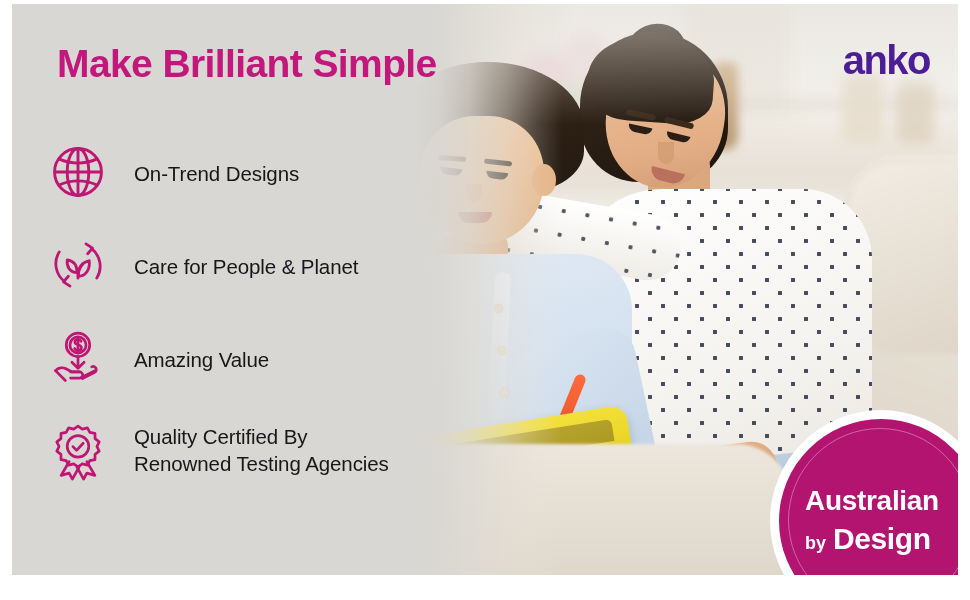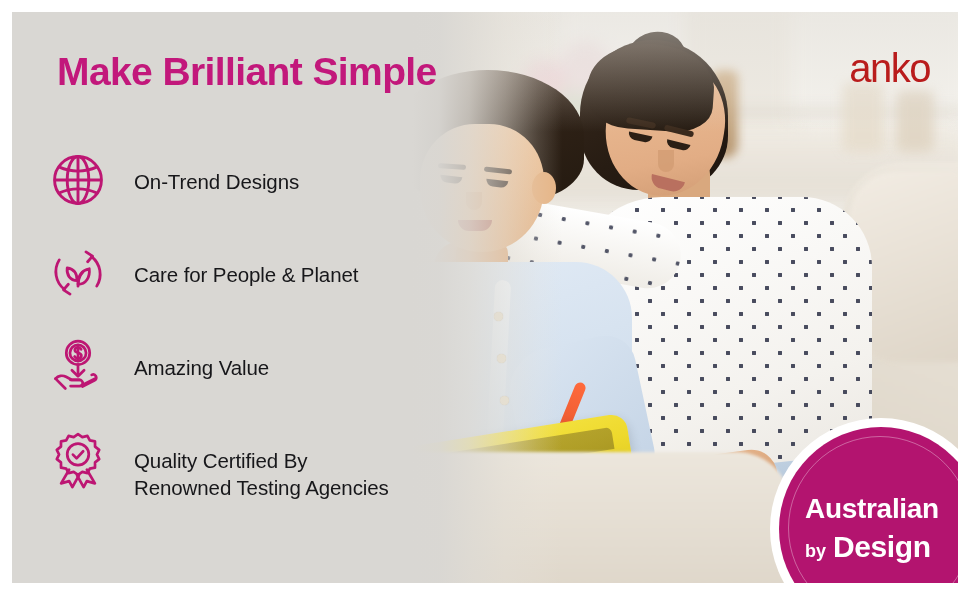--- a/index.html
+++ b/index.html
@@ -21,21 +21,21 @@
     width: 970px;
     height: 600px;
     background: #ffffff;
     overflow: hidden;
   }
 
   
   .panel {
     position: absolute;
     left: 12px;
-    top: 12px;
+    top: 4px;
     width: 946px;
     height: 571px;
     background: #d9d7d3;
     overflow: hidden;
   }
 
   
   .photo {
     position: absolute;
     left: 400px;
@@ -346,23 +346,23 @@
     color: #c2187b;
     white-space: nowrap;
   }
 
   
   .logo {
     position: absolute;
     right: 28px;
     top: 36px;
     font-size: 40px;
-    font-weight: normal;
+    font-weight: bold;
     letter-spacing: -1.5px;
-    color: #b91c1c;
+    color: #4c1d95;
     line-height: 1;
   }
 
   
   .features {
     position: absolute;
     left: 36px;
     top: 138px;
     width: 400px;
   }
@@ -382,21 +382,21 @@
   .feature .flabel {
     margin-left: 26px;
     margin-top: 18px;
     font-size: 20.5px;
     font-weight: 500;
     line-height: 27px;
     color: #17171a;
     letter-spacing: -0.1px;
     white-space: pre-line;
   }
-  .feature.f4 .flabel { margin-top: 18px; }
+  .feature.f4 .flabel { margin-top: 2px; }
 
   
   .badge {
     position: absolute;
     left: 758px;
     top: 406px;
     width: 222px;
     height: 222px;
     border-radius: 50%;
     background: #ffffff;

